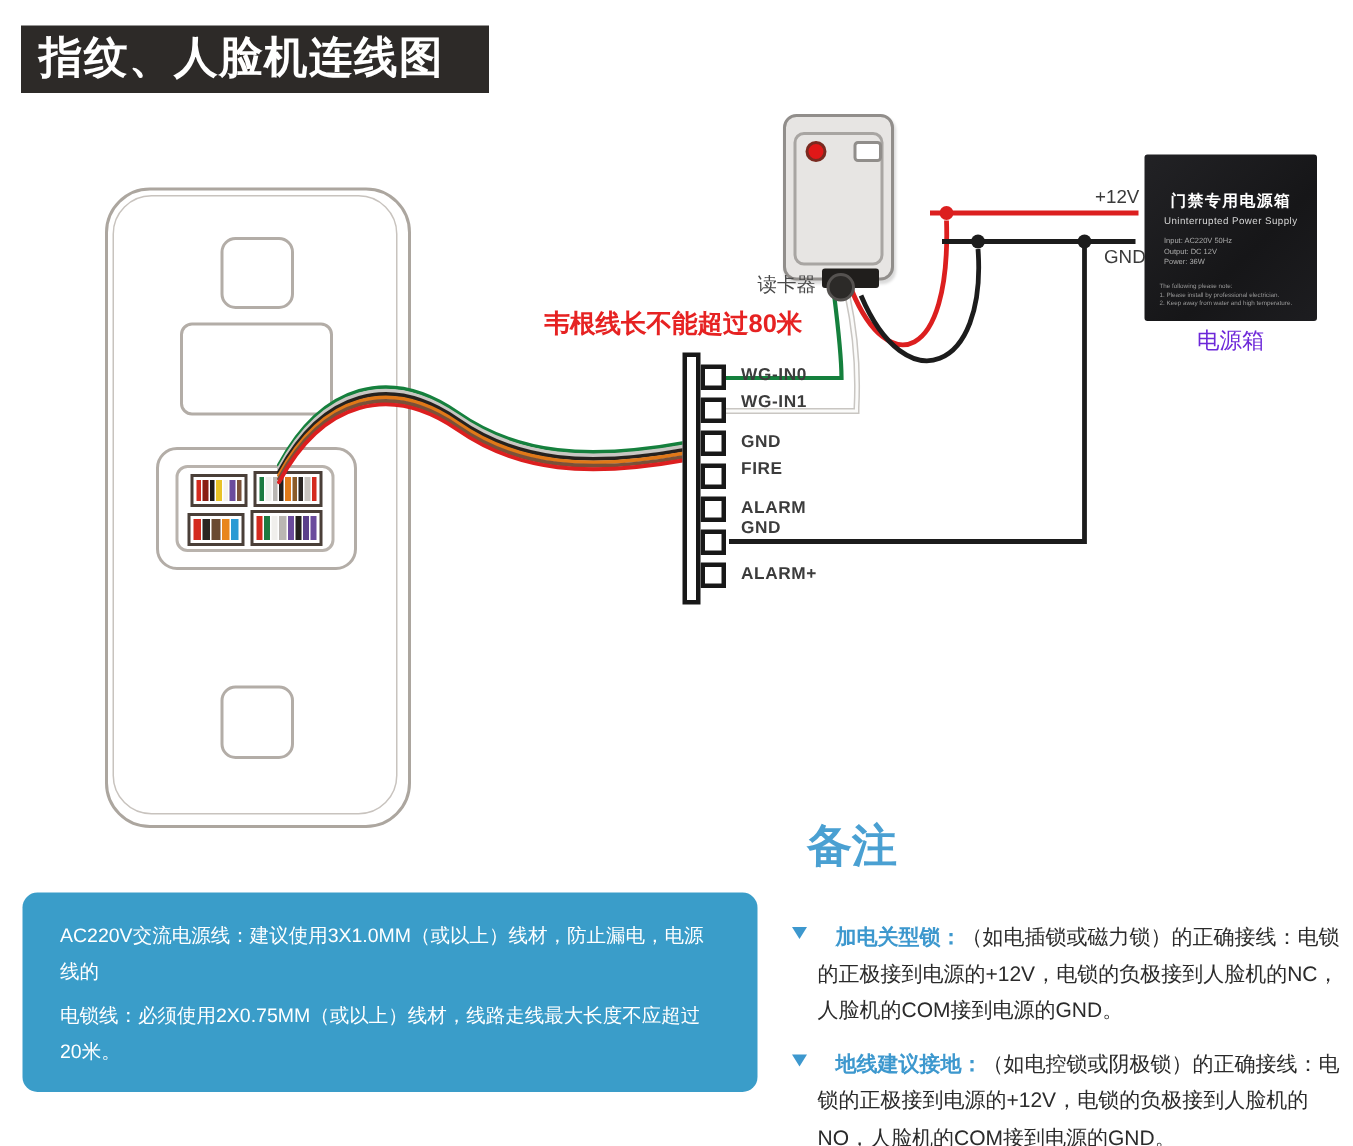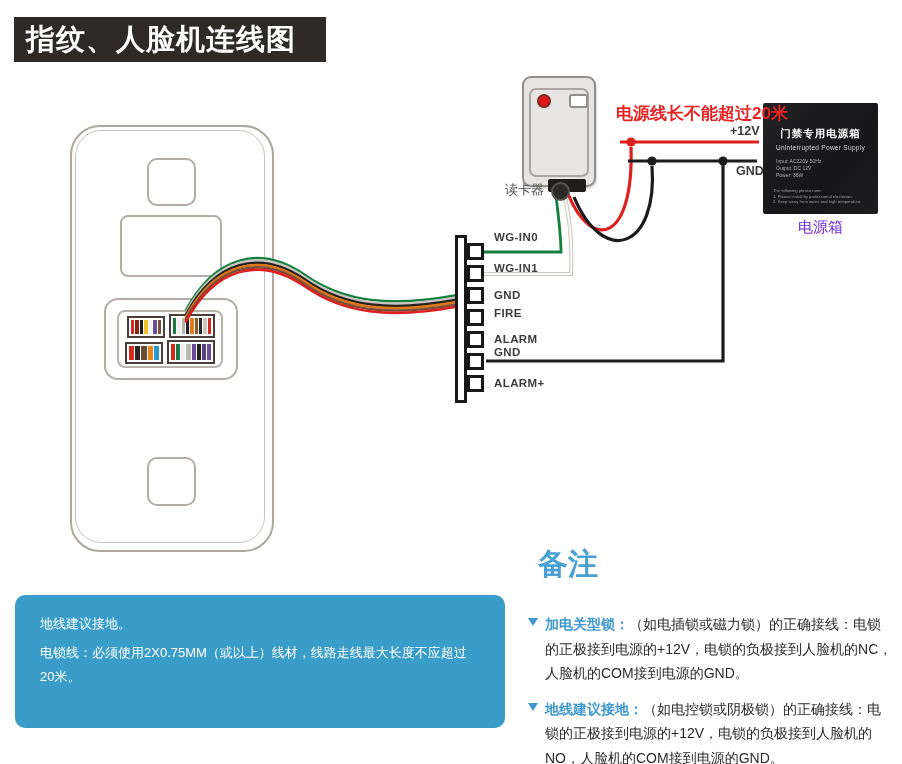--- a/index.html
+++ b/index.html
@@ -48,41 +48,41 @@
   
   .pbox{left:763px;top:103px;width:115px;height:111px;background:linear-gradient(135deg,#222225 0%,#161618 60%,#1d1d20 100%);
     border-radius:2px;color:#fff;text-align:center;box-sizing:border-box;padding-top:24px;}
   .pbox-title{font-size:10.5px;font-weight:bold;letter-spacing:1px;}
   .pbox-sub{font-size:6.5px;color:#D6D6D6;margin-top:3px;letter-spacing:0.3px;}
   .pbox-specs{font-size:5px;color:#ABABAB;text-align:left;margin:7px 0 0 13px;line-height:7px;}
   .pbox-fine{font-size:4.2px;color:#9A9A9A;text-align:left;margin:9px 0 0 10px;line-height:5.5px;}
   .pbox-label{left:763px;top:218px;width:115px;text-align:center;font-size:15px;color:#6d28d9;}
 
   
-  .rail-label{font-size:12.5px;font-weight:bold;color:#3A3A3A;white-space:nowrap;}
+  .rail-label{font-size:12.5px;font-weight:normal;color:#3A3A3A;white-space:nowrap;}
   .lbl-12v{left:730px;top:124px;}
   .lbl-gnd{left:736px;top:164px;}
   .alert{color:#E62222;font-size:17px;font-weight:bold;white-space:nowrap;}
   .alert-power{left:616px;top:102px;}
   .alert-wiegand{left:363px;top:204px;}
 
   
   .bluebox{left:15px;top:595px;width:490px;height:133px;background:#3A9DC9;border-radius:10px;
     color:#fff;box-sizing:border-box;padding:17px 24px 0 25px;}
   .bluebox .bb-title{font-size:15px;font-weight:bold;margin-bottom:12px;}
   .bluebox .bb-line{font-size:13px;line-height:24px;}
   .bluebox .bb-gap{margin-top:5px;}
 
   
   .notes-heading{left:538px;top:544px;font-size:30px;font-weight:bold;color:#4AA0D2;}
   .notes{left:528px;top:612px;width:366px;}
   .note-item{position:relative;padding-left:17px;font-size:14px;line-height:24.5px;color:#2B2B2B;margin-bottom:11px;}
   .note-item .tri{position:absolute;left:0;top:6px;width:0;height:0;border-left:5px solid transparent;
     border-right:5px solid transparent;border-top:8px solid #3D98CE;}
-  .note-item b{color:#3D98CE;font-weight:bold;}
+  .note-item b{color:#3D98CE;font-weight:bold;margin-left:12px;}
 </style>
 </head>
 <body>
 
 <div class="canvas">
 
   <div class="abs page-title">指纹、人脸机连线图</div>
 
   <div class="abs device">
     <div class="abs device-inner"></div>
@@ -164,21 +164,21 @@
   </svg>
 
   <div class="abs tbar"></div>
   <div class="abs term" style="top:243px"></div>
   <div class="abs term" style="top:265px"></div>
   <div class="abs term" style="top:287px"></div>
   <div class="abs term" style="top:309px"></div>
   <div class="abs term" style="top:331px"></div>
   <div class="abs term" style="top:353px"></div>
   <div class="abs term" style="top:375px"></div>
-  <div class="abs tlabel" style="top:231px">WG-IN0</div>
+  <div class="abs tlabel" style="top:244px">WG-IN0</div>
   <div class="abs tlabel" style="top:262px">WG-IN1</div>
   <div class="abs tlabel" style="top:289px">GND</div>
   <div class="abs tlabel" style="top:307px">FIRE</div>
   <div class="abs tlabel" style="top:333px">ALARM</div>
   <div class="abs tlabel" style="top:346px">GND</div>
   <div class="abs tlabel" style="top:377px">ALARM+</div>
 
   <div class="abs reader">
     <div class="abs reader-inner"></div>
     <div class="abs reader-led"></div>
@@ -199,24 +199,24 @@
     <div class="pbox-fine">
       <div>The following please note:</div>
       <div>1. Please install by professional electrician.</div>
       <div>2. Keep away from water and high temperature.</div>
     </div>
   </div>
   <div class="abs pbox-label">电源箱</div>
 
   <div class="abs rail-label lbl-12v">+12V</div>
   <div class="abs rail-label lbl-gnd">GND</div>
-  <div class="abs alert alert-power">电源线长不能超过20米</div>
+  <div class="abs alert alert-wiegand">韦根线长不能超过80米</div>
 
   <div class="abs bluebox">
-    <div class="bb-line">地线建议接地。</div>
+    <div class="bb-line">AC220V交流电源线：建议使用3X1.0MM（或以上）线材，防止漏电，电源线的</div>
     <div class="bb-line bb-gap">电锁线：必须使用2X0.75MM（或以上）线材，线路走线最大长度不应超过20米。</div>
   </div>
 
   <div class="abs notes-heading">备注</div>
   <div class="abs notes">
     <div class="note-item">
       <span class="tri"></span>
       <b>加电关型锁：</b><span>（如电插锁或磁力锁）的正确接线：电锁的正极接到电源的+12V，电锁的负极接到人脸机的NC，人脸机的COM接到电源的GND。</span>
     </div>
     <div class="note-item">

